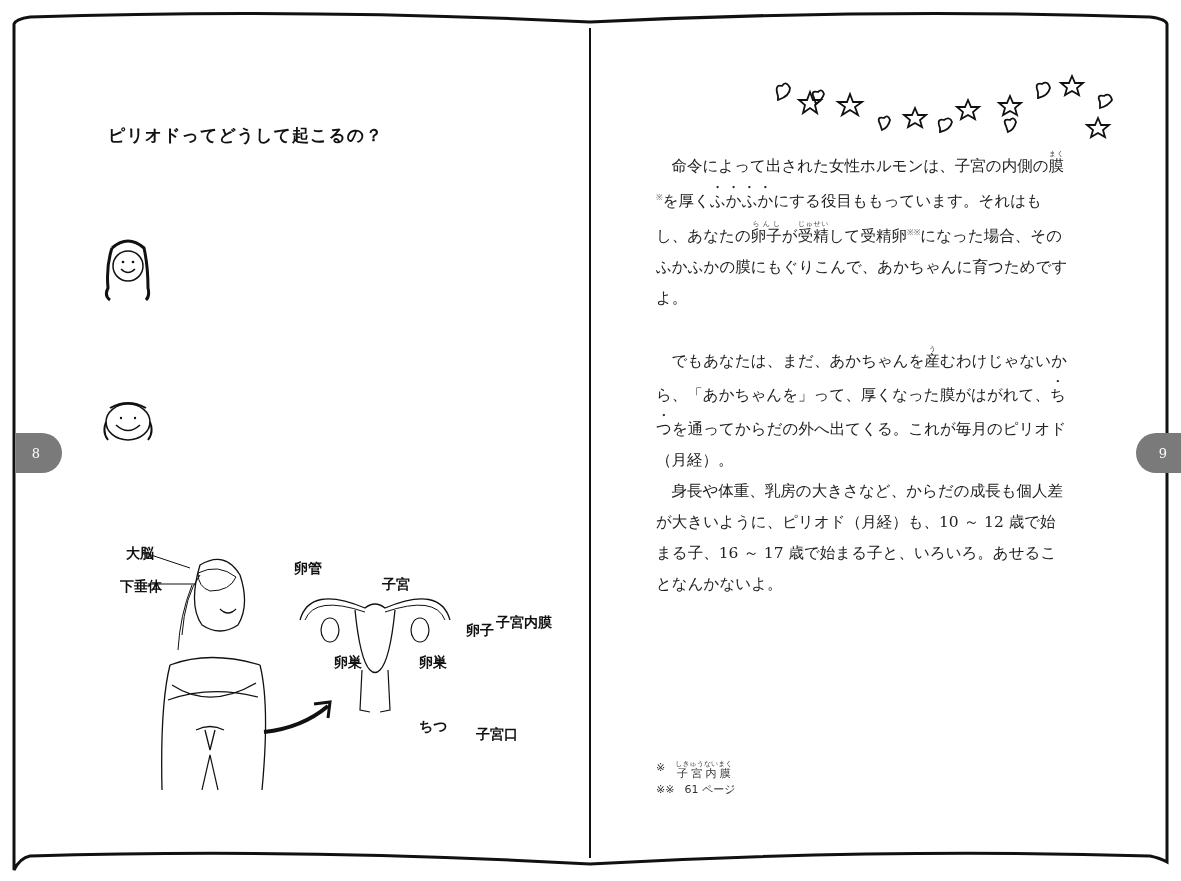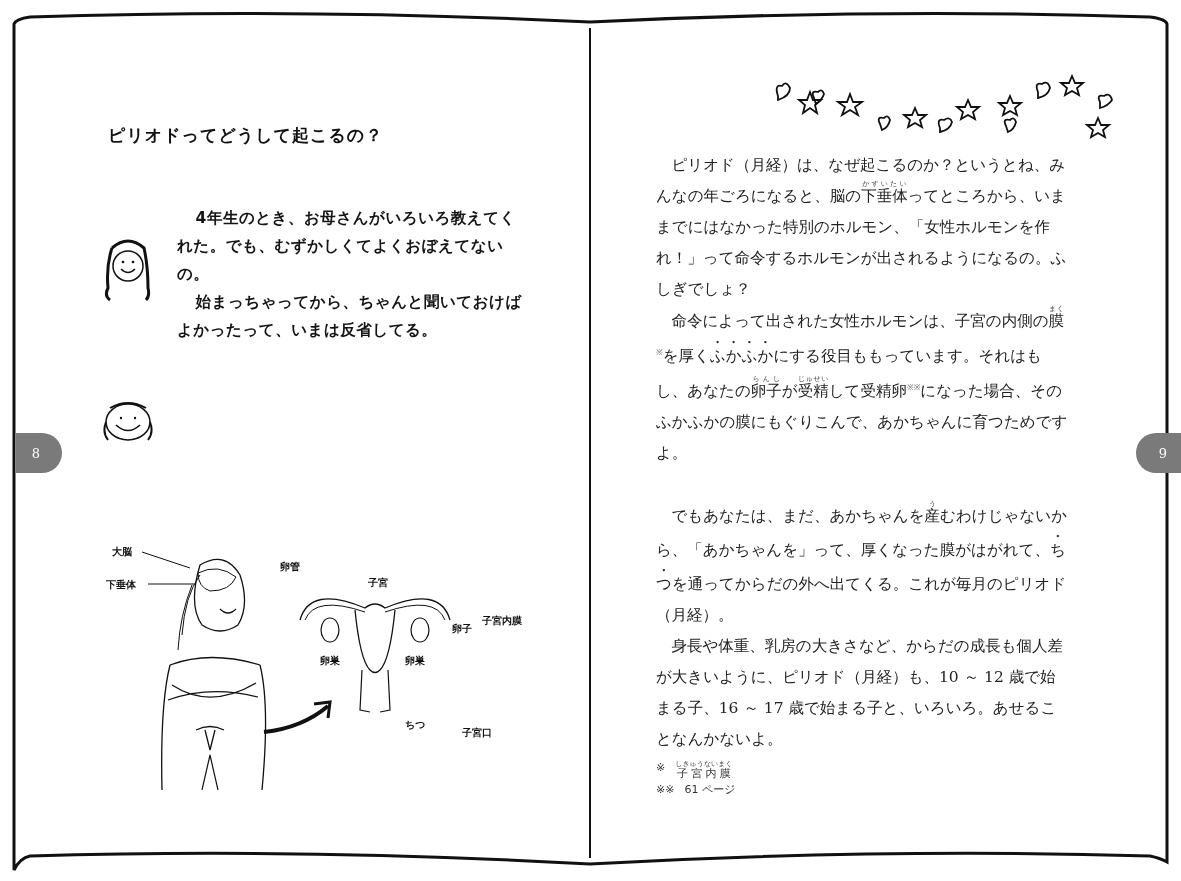--- a/index.html
+++ b/index.html
@@ -27,44 +27,40 @@
     .rp-text p { margin: 0; text-indent: 1em; }
     .rp-text .gap { height: 31px; }
     ruby rt { font-size: 7px; color: #444; }
     .dots { text-emphasis: filled dot; -webkit-text-emphasis: filled dot; text-emphasis-position: over; }
     sup.note { font-size: 8px; color: #666; }
 
     .footnotes { position: absolute; left: 656px; top: 760px; font-family: "DejaVu Sans", sans-serif;
                  font-size: 11px; color: #333; line-height: 16px; }
     .footnotes .row { display: flex; gap: 10px; }
 
-    .label { position: absolute; font-family: Liberation Sans, sans-serif; font-weight: bold; font-size: 10px; color: #111; }
+    .label { position: absolute; font-family: Liberation Sans, sans-serif; font-weight: bold; font-size: 14px; color: #111; margin-left: 14px; }
   </style>
 </head>
 <body>
 
 <svg class="frame" viewBox="0 0 1181 881" xmlns="http://www.w3.org/2000/svg">
   <path d="M14 870 L14 24 Q16 19 30 17 Q300 8 590 22 Q880 8 1150 17 Q1166 19 1167 24 L1167 862 Q1160 858 1150 856 Q880 848 590 864 Q300 848 30 856 Q20 858 14 870 Z" fill="none" stroke="#111" stroke-width="3"></path>
   <line x1="590" y1="28" x2="590" y2="858" stroke="#111" stroke-width="2"></line>
 </svg>
 
 <div class="page page-left">
   <div class="lp-title">ピリオドってどうして起こるの？</div>
 
   <svg class="face" style="left:98px;top:236px" width="62" height="70">
     <path d="M14 12 Q30 -2 46 12 Q50 30 50 52 Q52 60 48 64 M14 12 Q8 30 10 52 Q6 60 12 64" fill="none" stroke="#111" stroke-width="3"></path>
     <circle cx="30" cy="30" r="15" fill="#fff" stroke="#111" stroke-width="1.5"></circle>
     <circle cx="25" cy="26" r="1.3" fill="#111"></circle>
       <circle cx="35" cy="26" r="1.3" fill="#111"></circle>
     <path d="M23 33 Q30 40 37 33" fill="none" stroke="#111" stroke-width="1.5"></path>
   </svg>
-  <div class="lp-para" style="top:204px">
-    <p>4年生のとき、お母さんがいろいろ教えてくれた。でも、むずかしくてよくおぼえてないの。</p>
-    <p>始まっちゃってから、ちゃんと聞いておけばよかったって、いまは反省してる。</p>
-  </div>
 
   <svg class="face" style="left:98px;top:398px" width="62" height="50">
     <ellipse cx="30" cy="24" rx="22" ry="18" fill="#fff" stroke="#111" stroke-width="1.6"></ellipse>
     <path d="M8 24 Q4 34 10 42 M52 24 Q56 34 50 42 M12 10 Q30 0 48 10" fill="none" stroke="#111" stroke-width="2"></path>
     <circle cx="23" cy="20" r="1.2" fill="#111"></circle>
       <circle cx="37" cy="20" r="1.2" fill="#111"></circle>
     <path d="M18 27 Q30 38 42 27" fill="none" stroke="#111" stroke-width="1.6"></path>
   </svg>
 
   <svg style="position:absolute;left:150px;top:555px" width="130" height="235">
@@ -122,21 +118,20 @@
     <path d="M240 24 l3 7 8 0 -6 5 2 7 -7 -4 -7 4 2 -7 -6 -5 8 0 z"></path>
     <path d="M236 54 Q232 46 240 48 Q244 44 246 50 Q244 58 238 60 Z"></path>
     <path d="M268 20 Q264 10 272 12 Q278 8 280 16 Q278 24 268 26 Z"></path>
     <path d="M302 4 l3 7 8 0 -6 5 2 7 -7 -4 -7 4 2 -7 -6 -5 8 0 z"></path>
     <path d="M330 30 Q326 22 334 24 Q340 20 342 28 Q338 34 330 36 Z"></path>
     <path d="M328 46 l3 7 8 0 -6 5 2 7 -7 -4 -7 4 2 -7 -6 -5 8 0 z"></path>
   </g>
 </svg>
 
 <div class="rp-text">
-  <p><span>ピリオド（月経）は、なぜ起こるのか？というとね、みんなの年ごろになると、脳の</span><ruby><span>下垂体</span><rt>かすいたい</rt></ruby><span>ってところから、いままでにはなかった特別のホルモン、「女性ホルモンを作れ！」って命令するホルモンが出されるようになるの。ふしぎでしょ？</span></p>
   <p><span>命令によって出された女性ホルモンは、子宮の内側の</span><ruby><span>膜</span><rt>まく</rt></ruby><sup class="note">※</sup><span>を厚く</span><span class="dots">ふかふか</span><span>にする役目ももっています。それはもし、あなたの</span><ruby><span>卵子</span><rt>らんし</rt></ruby><span>が</span><ruby><span>受精</span><rt>じゅせい</rt></ruby><span>して受精卵</span><sup class="note">※※</sup><span>になった場合、そのふかふかの膜にもぐりこんで、あかちゃんに育つためですよ。</span></p>
   <div class="gap"></div>
   <p><span>でもあなたは、まだ、あかちゃんを</span><ruby><span>産</span><rt>う</rt></ruby><span>むわけじゃないから、「あかちゃんを」って、厚くなった膜がはがれて、</span><span class="dots">ちつ</span><span>を通ってからだの外へ出てくる。これが毎月のピリオド（月経）。</span></p>
   <p>身長や体重、乳房の大きさなど、からだの成長も個人差が大きいように、ピリオド（月経）も、10 ～ 12 歳で始まる子、16 ～ 17 歳で始まる子と、いろいろ。あせることなんかないよ。</p>
 </div>
 
 <div class="footnotes">
   <div class="row">
     <span>※</span>
     <ruby><span>子宮内膜</span><rt>しきゅうないまく</rt></ruby>

